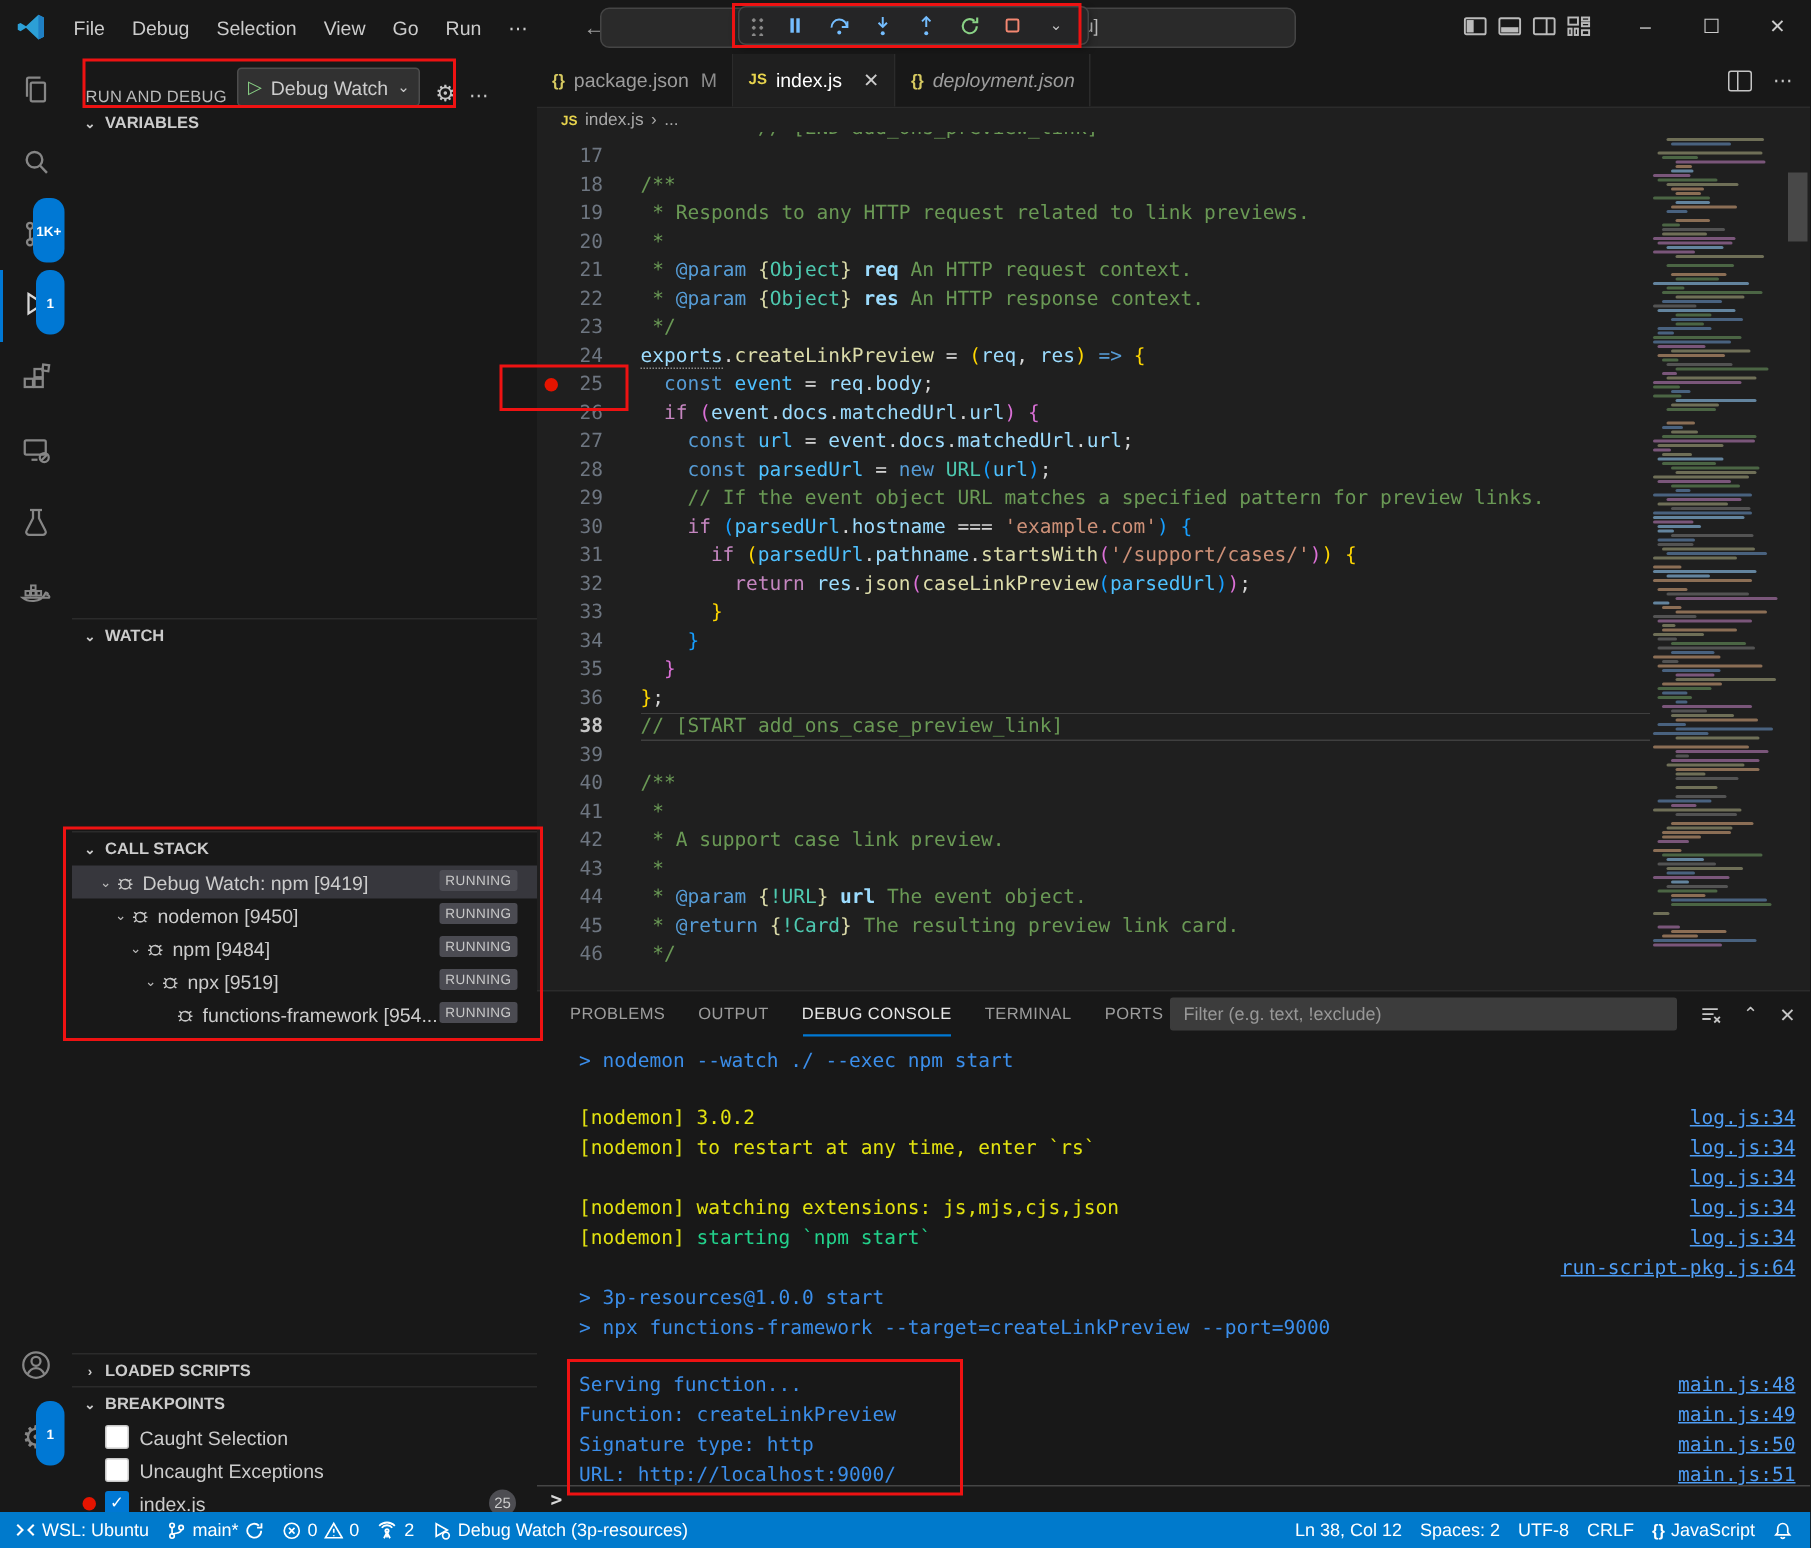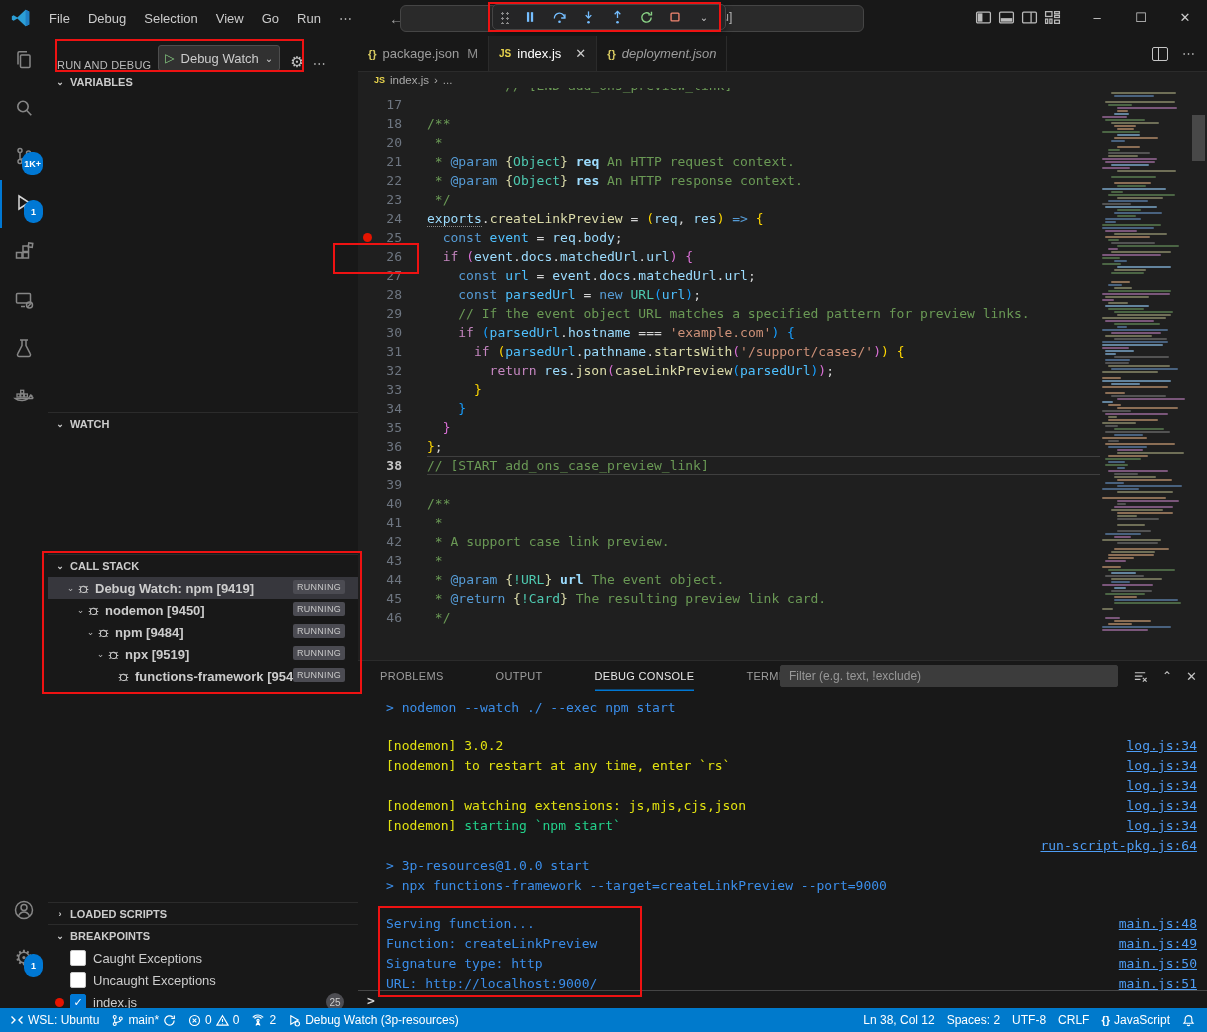--- a/index.html
+++ b/index.html
@@ -27,38 +27,38 @@
         background-size:5px 5px;background-position:0 1px;}
   .wincontrols{position:absolute;right:0;top:0;height:35px;display:flex;align-items:center;}
   .wincontrols .wbtn{width:44px;height:35px;display:flex;align-items:center;justify-content:center;color:#cccccc;}
   .layouticons{display:flex;gap:6px;margin-right:14px;}
   
   .activitybar{position:absolute;left:0;top:36px;width:48px;height:972px;background:#181818;}
   .actitem{position:relative;width:48px;height:48px;display:flex;align-items:center;justify-content:center;color:#868686;cursor:pointer;}
   .actitem.active{color:#d7d7d7;box-shadow:inset 2px 0 0 #0078d4;}
   .actbadge{position:absolute;right:5px;bottom:5px;min-width:15px;height:15px;border-radius:9px;
             background:#0078d4;color:#fff;font-size:9px;display:flex;align-items:center;
-            justify-content:center;padding:4px 2px;font-weight:bold;}
+            justify-content:center;padding:14px 2px;font-weight:bold;}
   .actbottom{position:absolute;left:0;bottom:26px;width:48px;}
   
   .sidebar{position:absolute;left:48px;top:36px;width:310px;height:972px;background:#181818;border-right:1px solid #2b2b2b;font-size:13px;}
   .sbheader{position:absolute;left:0;top:0;width:100%;height:35px;display:flex;align-items:flex-end;}
   .sbtitle{font-size:11px;color:#bbbbbb;margin-left:9px;letter-spacing:.2px;}
   .launchbox{margin-left:7px;height:24px;background:#313131;border:1px solid #4d4d4d;border-radius:3px;
              display:flex;align-items:center;padding:0 6px;gap:6px;cursor:pointer;}
   .launchbox .play{color:#89d185;font-size:12px;}
   .launchbox .chev{color:#cccccc;font-size:10px;}
   .secthead{display:flex;align-items:center;gap:4px;font-size:11px;font-weight:bold;color:#cccccc;height:22px;padding-left:6px;}
   .secthead .tw{font-size:9px;color:#cccccc;width:12px;text-align:center;}
   .sectline{border-top:1px solid #2b2b2b;}
   .csrow{height:22px;display:flex;align-items:center;color:#cccccc;position:relative;cursor:pointer;}
   .csrow.sel{background:#37373d;}
   .csrow .tw{font-size:9px;width:13px;color:#bbbbbb;text-align:center;flex:none;}
   .csrow .buggy{flex:none;margin-right:5px;color:#c5c5c5;}
-  .csrow .lbl{white-space:nowrap;overflow:hidden;font-weight:bold;}
+  .csrow .lbl{white-space:nowrap;overflow:hidden;}
   .runbadge{position:absolute;right:13px;top:3px;background:#4b4b52;color:#c8c8c8;font-size:9px;
             border-radius:2px;padding:2px 4px;letter-spacing:.3px;}
   .bprow{height:22px;display:flex;align-items:center;position:relative;}
   .cbx{width:14px;height:14px;border-radius:2px;background:#ffffff;border:1px solid #c8c8c8;flex:none;margin-right:7px;}
   .cbx.on{background:#0078d4;border-color:#0078d4;color:#fff;font-size:11px;line-height:14px;text-align:center;}
   .reddot{width:9px;height:9px;border-radius:50%;background:#e51400;flex:none;}
   .graybadge{position:absolute;right:14px;top:2px;background:#4d4d52;color:#cccccc;font-size:10px;
              min-width:18px;height:18px;border-radius:10px;display:flex;align-items:center;justify-content:center;}
   
   .tabsbar{position:absolute;left:358px;top:36px;width:849px;height:35px;background:#181818;
@@ -95,21 +95,21 @@
   .c-cvar{color:#4FC1FF;} .c-fn{color:#DCDCAA;} .c-str{color:#CE9178;} .c-cls{color:#4EC9B0;}
   .c-pl{color:#D4D4D4;} .c-b1{color:#FFD700;} .c-b2{color:#DA70D6;} .c-b3{color:#179FFF;}
   .c-doc{color:#569CD6;} .c-docv{color:#9CDCFE;font-weight:bold;}
   .useg{border-bottom:1px dotted #8a8a8a;}
   .minimap{position:absolute;left:742px;top:0;width:90px;height:572px;background:#1f1f1f;overflow:hidden;padding-top:4px;box-sizing:border-box;}
   .mrow{height:2px;margin-bottom:1px;border-radius:1px;opacity:.75;}
   .vscroll{position:absolute;left:832px;top:0;width:17px;height:572px;}
   .vthumb{position:absolute;left:2px;top:27px;width:13px;height:46px;background:rgba(121,121,121,.45);}
   
   .panel{position:absolute;left:358px;top:660px;width:849px;height:348px;background:#181818;border-top:1px solid #2b2b2b;}
-  .panelhead{height:30px;display:flex;align-items:flex-end;font-size:11px;color:#9d9d9d;padding-left:22px;position:relative;gap:30px;}
+  .panelhead{height:30px;display:flex;align-items:flex-end;font-size:11px;color:#9d9d9d;padding-left:22px;position:relative;}
   .ptab{margin-right:22px;letter-spacing:.3px;cursor:pointer;height:30px;display:flex;align-items:center;gap:6px;}
   .ptab.active{color:#e7e7e7;box-shadow:inset 0 -1.5px 0 #0078d4;}
   .pbadge{background:#616161;color:#f2f2f2;font-size:9px;min-width:16px;height:16px;border-radius:9px;
           display:flex;align-items:center;justify-content:center;}
   .filter{position:absolute;left:422px;top:4px;width:338px;height:22px;background:#3c3c3c;border:1px solid #3c3c3c;
           border-radius:2px;color:#bbbbbb;font-size:12px;padding:0 8px;box-sizing:border-box;
           font-family:"Liberation Sans",sans-serif;}
   .filter::placeholder{color:#989898;}
   .phicons{position:absolute;right:10px;top:0;height:30px;display:flex;align-items:center;gap:14px;color:#c5c5c5;}
   .console{position:absolute;left:0;top:30px;width:849px;height:300px;overflow:hidden;
@@ -390,21 +390,21 @@
     </div>
     <div class="abs sectline" style="left:0;top:888px;width:100%;">
       <div class="secthead">
           <span class="tw">⌄</span>
           <span>BREAKPOINTS</span>
         </div>
       <div id="bplist">
           <div class="bprow">
             <span style="width: 22px; flex: 0 0 auto; display: flex; justify-content: center;"></span>
             <span class="cbx"></span>
-            <span>Caught Exceptions</span>
+            <span>Caught Selection</span>
           </div>
           <div class="bprow">
             <span style="width: 22px; flex: 0 0 auto; display: flex; justify-content: center;"></span>
             <span class="cbx"></span>
             <span>Uncaught Exceptions</span>
           </div>
           <div class="bprow">
             <span style="width: 22px; flex: 0 0 auto; display: flex; justify-content: center;">
               <i class="reddot"></i>
             </span>
@@ -441,20 +441,21 @@
     <span>index.js</span>
     <span>›</span>
     <span>...</span>
   </div>
 
   <div class="editor">
     <div class="coderows" id="coderows" style="padding-top: 0px;">
         <div class="crow" style="margin-top: -12px;"><span class="gut"><span class="bp"></span><span class="num"></span></span><span class="codewrap"><span class="c-cm">          // [END add_ons_preview_link]</span></span></div>
         <div class="crow"><span class="gut"><span class="bp"></span><span class="num">17</span></span><span class="codewrap"></span></div>
         <div class="crow"><span class="gut"><span class="bp"></span><span class="num">18</span></span><span class="codewrap"><span class="c-cm">/**</span></span></div>
+        <div class="crow"><span class="gut"><span class="bp"></span><span class="num">19</span></span><span class="codewrap"><span class="c-cm"> * Responds to any HTTP request related to link previews.</span></span></div>
         <div class="crow"><span class="gut"><span class="bp"></span><span class="num">20</span></span><span class="codewrap"><span class="c-cm"> *</span></span></div>
         <div class="crow"><span class="gut"><span class="bp"></span><span class="num">21</span></span><span class="codewrap"><span class="c-cm"> * </span><span class="c-doc">@param</span><span class="c-cm"> </span><span class="c-fn">{</span><span class="c-cls">Object</span><span class="c-fn">}</span><span class="c-docv"> req</span><span class="c-cm"> An HTTP request context.</span></span></div>
         <div class="crow"><span class="gut"><span class="bp"></span><span class="num">22</span></span><span class="codewrap"><span class="c-cm"> * </span><span class="c-doc">@param</span><span class="c-cm"> </span><span class="c-fn">{</span><span class="c-cls">Object</span><span class="c-fn">}</span><span class="c-docv"> res</span><span class="c-cm"> An HTTP response context.</span></span></div>
         <div class="crow"><span class="gut"><span class="bp"></span><span class="num">23</span></span><span class="codewrap"><span class="c-cm"> */</span></span></div>
         <div class="crow"><span class="gut"><span class="bp"></span><span class="num">24</span></span><span class="codewrap"><span class="c-var useg">exports</span><span class="c-pl">.</span><span class="c-fn">createLinkPreview</span><span class="c-pl"> = </span><span class="c-b1">(</span><span class="c-var">req</span><span class="c-pl">, </span><span class="c-var">res</span><span class="c-b1">)</span><span class="c-kw"> =&gt; </span><span class="c-b1">{</span></span></div>
         <div class="crow"><span class="gut"><span class="bp"><i></i></span><span class="num">25</span></span><span class="codewrap"><span class="ind first"></span><span class="c-kw">const</span><span class="c-pl"> </span><span class="c-cvar">event</span><span class="c-pl"> = </span><span class="c-var">req</span><span class="c-pl">.</span><span class="c-var">body</span><span class="c-pl">;</span></span></div>
         <div class="crow"><span class="gut"><span class="bp"></span><span class="num">26</span></span><span class="codewrap"><span class="ind first"></span><span class="c-ctl">if</span><span class="c-pl"> </span><span class="c-b2">(</span><span class="c-var">event</span><span class="c-pl">.</span><span class="c-var">docs</span><span class="c-pl">.</span><span class="c-var">matchedUrl</span><span class="c-pl">.</span><span class="c-var">url</span><span class="c-b2">)</span><span class="c-pl"> </span><span class="c-b2">{</span></span></div>
         <div class="crow"><span class="gut"><span class="bp"></span><span class="num">27</span></span><span class="codewrap"><span class="ind first"></span><span class="ind"></span><span class="c-kw">const</span><span class="c-pl"> </span><span class="c-cvar">url</span><span class="c-pl"> = </span><span class="c-var">event</span><span class="c-pl">.</span><span class="c-var">docs</span><span class="c-pl">.</span><span class="c-var">matchedUrl</span><span class="c-pl">.</span><span class="c-var">url</span><span class="c-pl">;</span></span></div>
         <div class="crow"><span class="gut"><span class="bp"></span><span class="num">28</span></span><span class="codewrap"><span class="ind first"></span><span class="ind"></span><span class="c-kw">const</span><span class="c-pl"> </span><span class="c-cvar">parsedUrl</span><span class="c-pl"> = </span><span class="c-kw">new</span><span class="c-pl"> </span><span class="c-cls">URL</span><span class="c-b3">(</span><span class="c-cvar">url</span><span class="c-b3">)</span><span class="c-pl">;</span></span></div>
         <div class="crow"><span class="gut"><span class="bp"></span><span class="num">29</span></span><span class="codewrap"><span class="ind first"></span><span class="ind"></span><span class="c-cm">// If the event object URL matches a specified pattern for preview links.</span></span></div>

